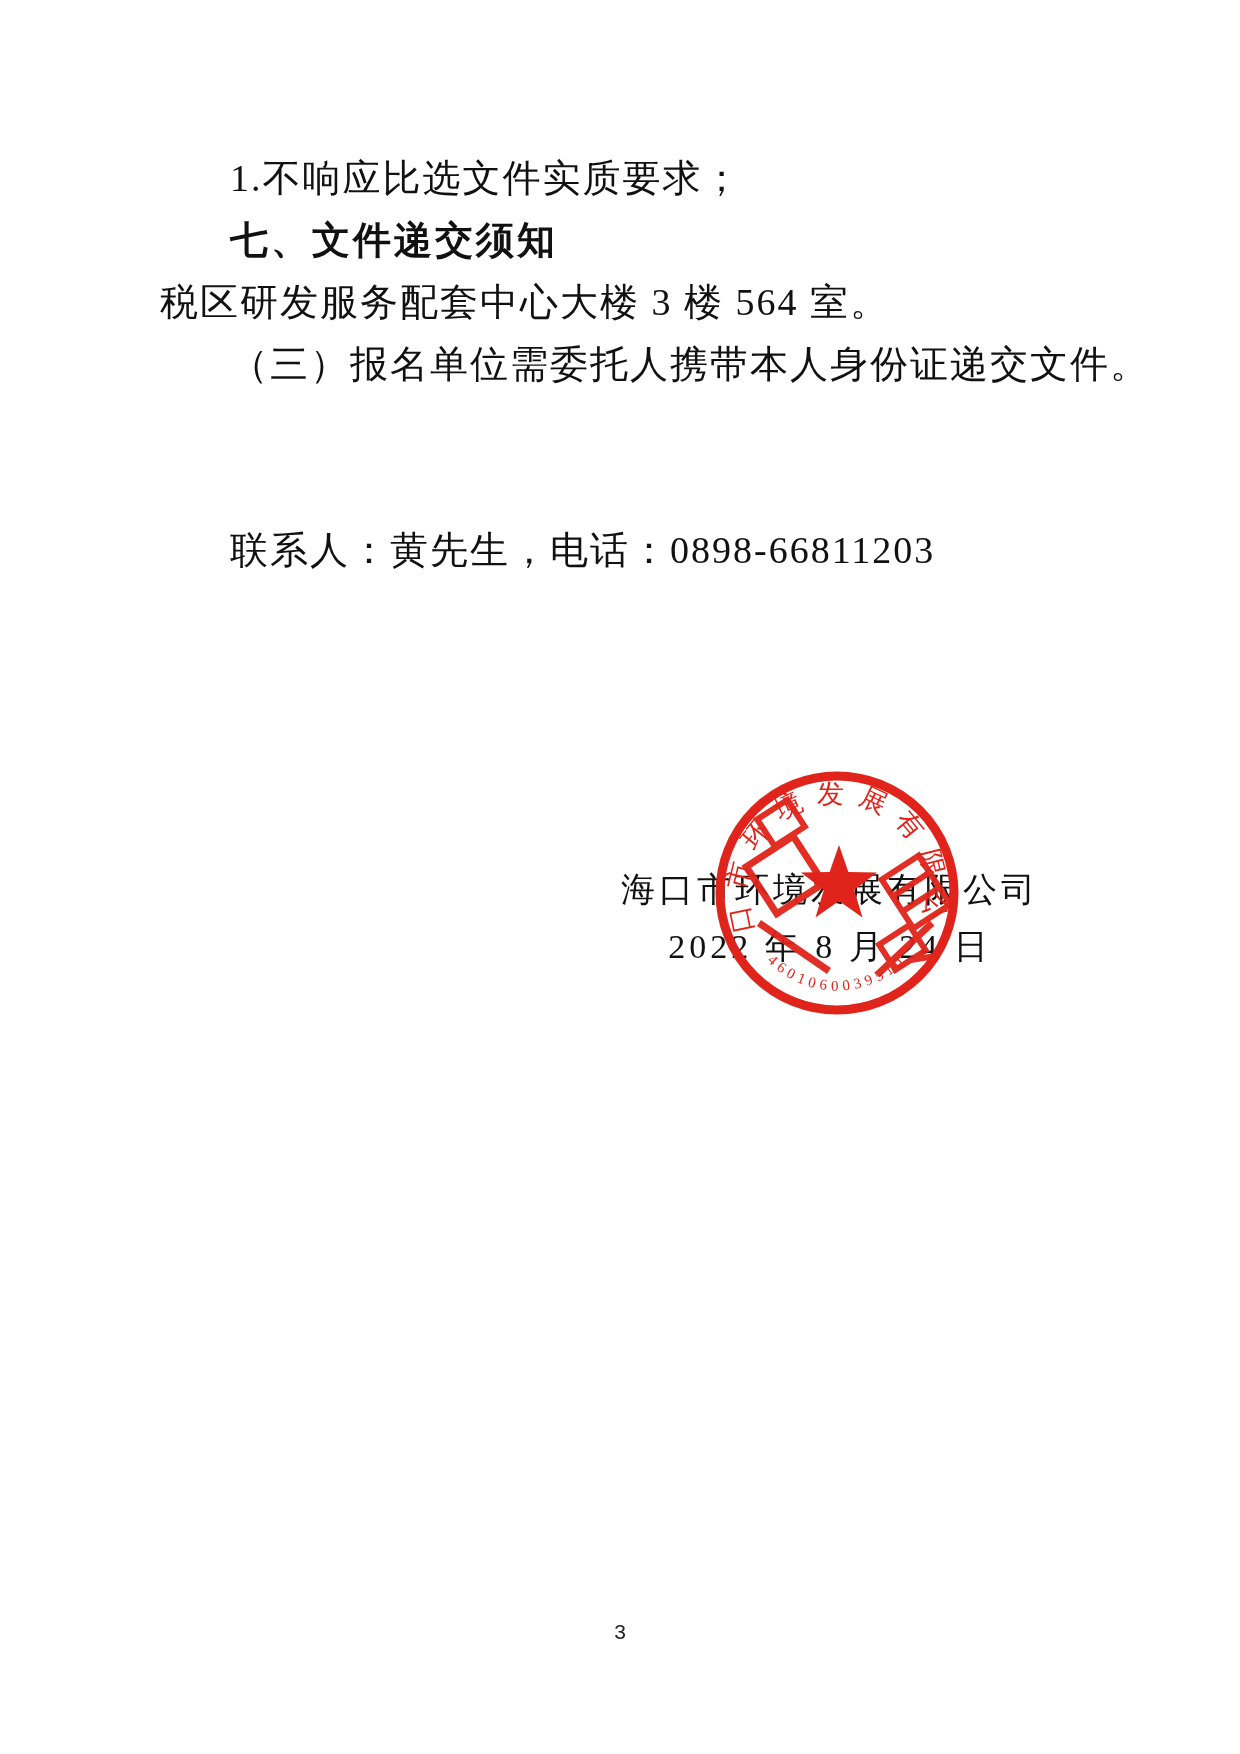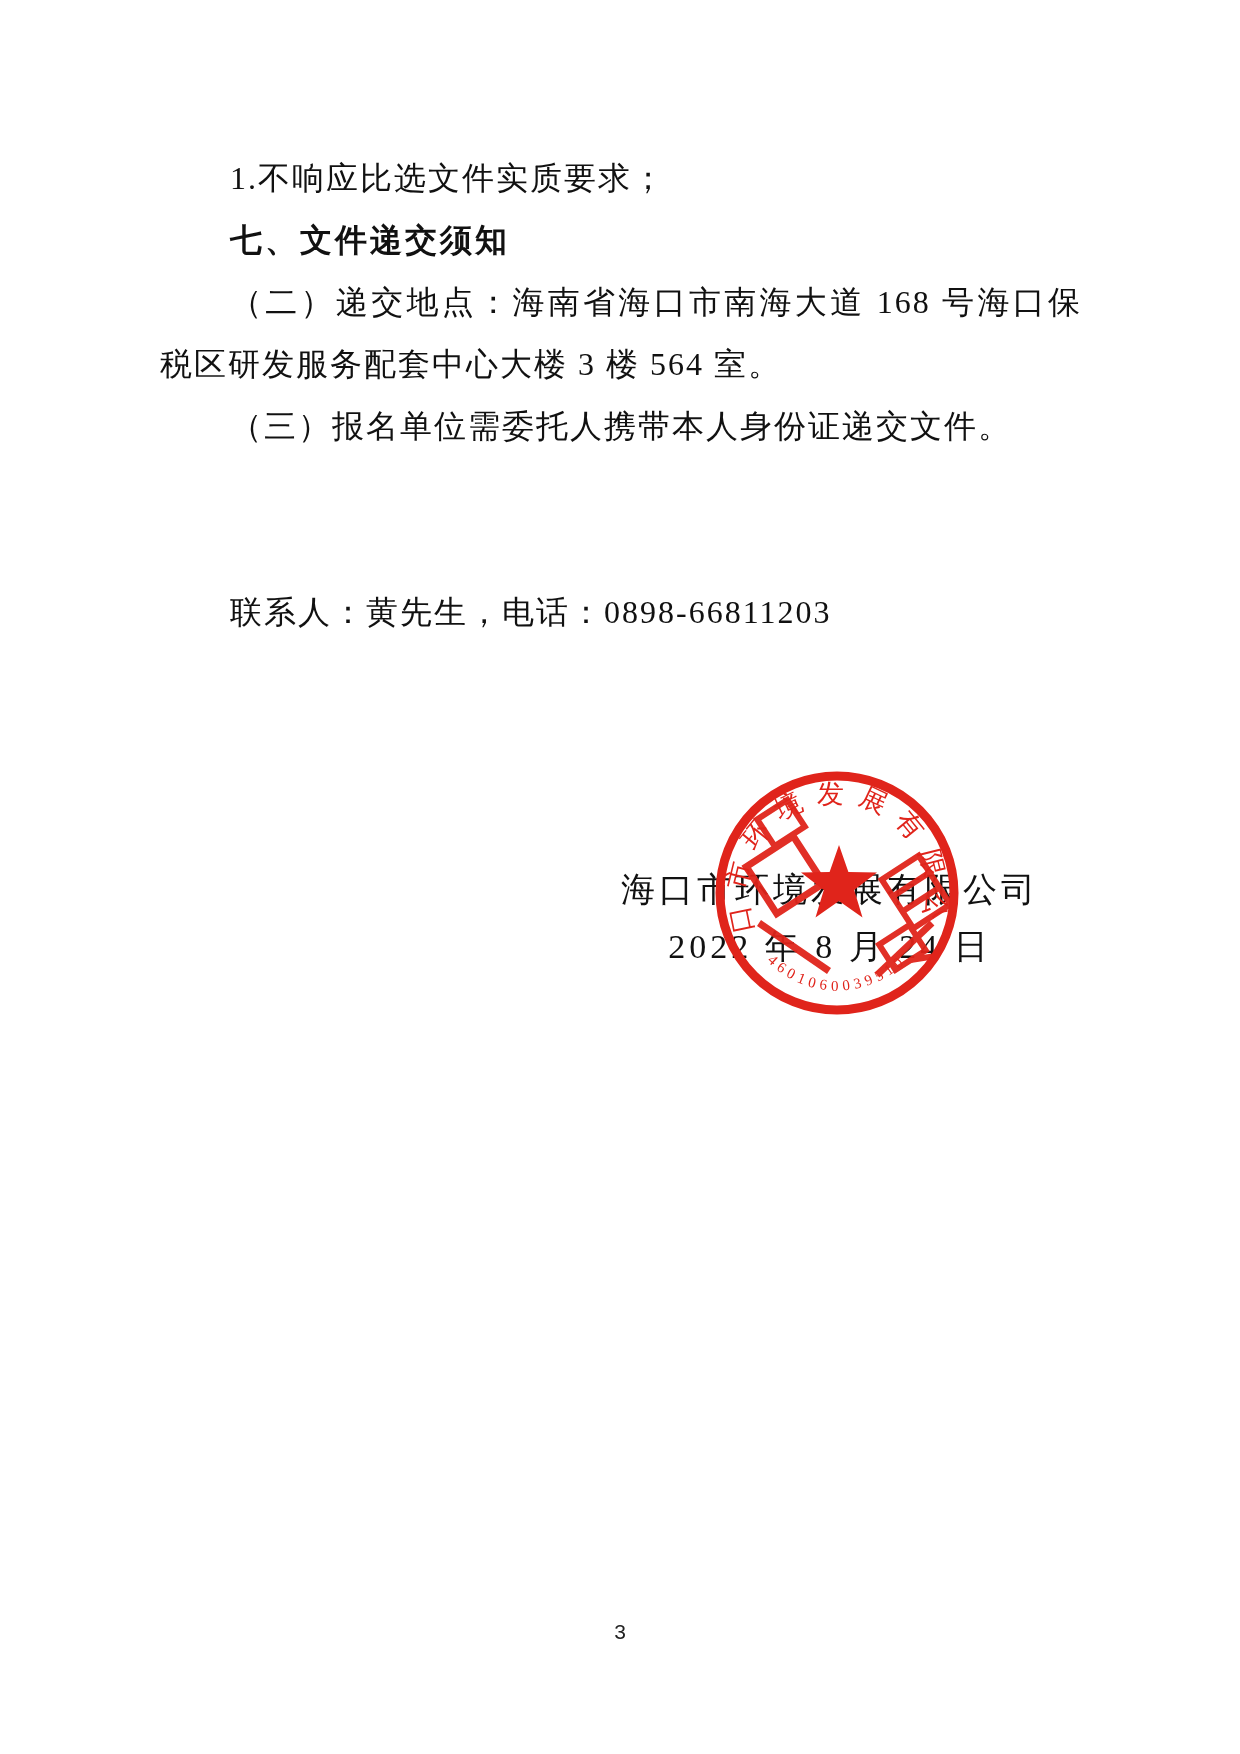--- a/index.html
+++ b/index.html
@@ -1,19 +1,19 @@
 <!DOCTYPE html>
 <html style="--seal-color: #e0241b;"><head>
 <meta charset="utf-8">
 <style>
   html,body{margin:0;padding:0;}
   body{width:1240px;height:1754px;background:#ffffff;position:relative;overflow:hidden;
        font-family:"Liberation Serif","DejaVu Serif",serif;color:#111;}
   .page{position:absolute;inset:0;background:#fff;}
-  .textblock{position:absolute;left:160px;top:147px;width:922px;font-size:32px;
+  .textblock{position:absolute;left:160px;top:147px;width:922px;font-size:38px;
              line-height:62px;letter-spacing:2px;}
   .line{white-space:nowrap;}
   .ind{text-indent:70px;}
   .jst{white-space:normal;text-align:justify;text-align-last:justify;}
   .heading{font-family:Liberation Sans, sans-serif;font-weight:700;
            letter-spacing:3px;}
   .spacer{height:62px;}
   .contact{margin-top:62px;}
   .signature{position:absolute;left:560px;width:540px;text-align:center;font-size:34px;
              letter-spacing:4px;white-space:nowrap;}
@@ -29,21 +29,20 @@
            font-family:"Liberation Sans","DejaVu Sans",sans-serif;font-size:21px;color:#222;}
 </style>
 </head>
 <body>
 
 <div class="page">
 
   <div class="textblock">
     <div class="line ind">1.不响应比选文件实质要求；</div>
     <div class="line ind heading">七、文件递交须知</div>
-    <div class="line ind jst">（二）递交地点：海南省海口市南海大道 168 号海口保</div>
     <div class="line">税区研发服务配套中心大楼 3 楼 564 室。</div>
     <div class="line ind">（三）报名单位需委托人携带本人身份证递交文件。</div>
     <div class="spacer"></div>
     <div class="line ind contact">联系人：黄先生，电话：0898-66811203</div>
   </div>
 
   <div class="signature sig-company">海口市环境发展有限公司</div>
   <div class="signature sig-date">2022 年 8 月 24 日</div>
 
   <div class="seal">

